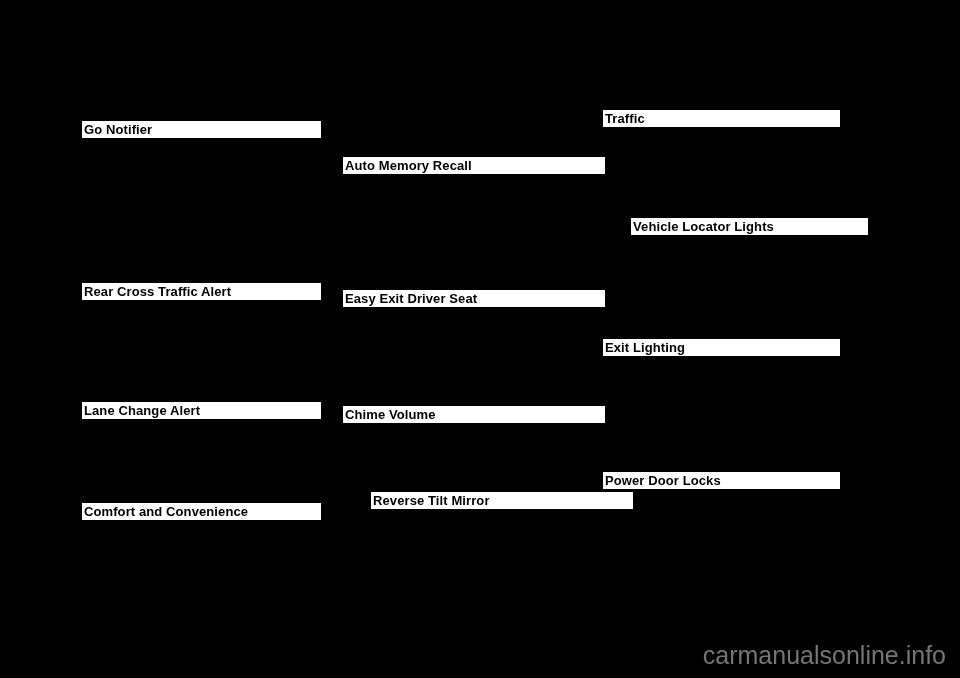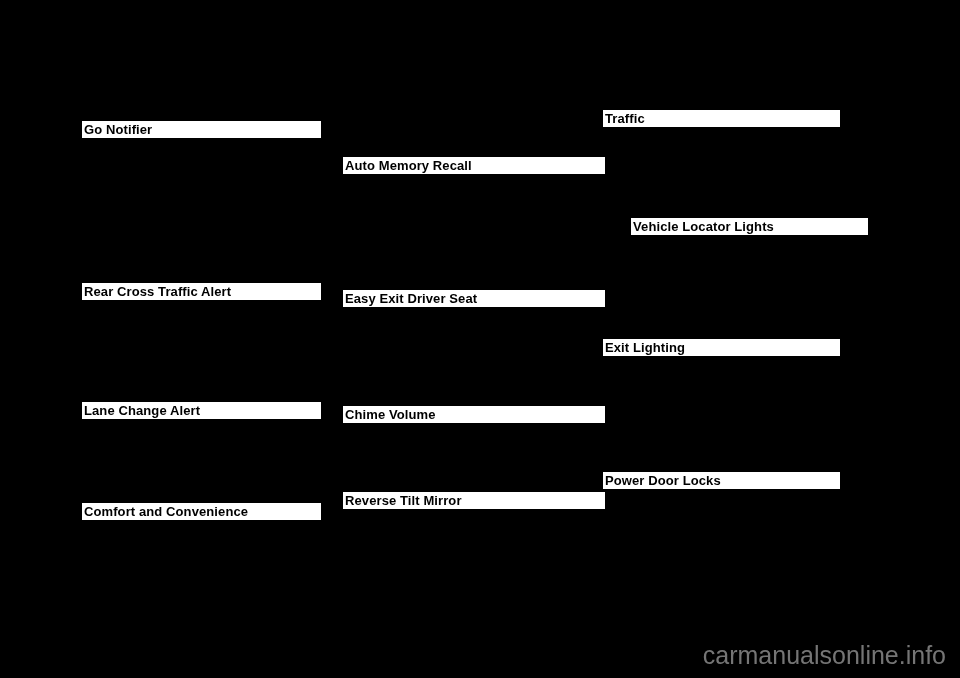--- a/index.html
+++ b/index.html
@@ -91,21 +91,21 @@
   </div>
 
   <div class="heading-bar col-mid" style="top:290px;">
     <span class="heading-text">Easy Exit Driver Seat</span>
   </div>
 
   <div class="heading-bar col-mid" style="top:406px;">
     <span class="heading-text">Chime Volume</span>
   </div>
 
-  <div class="heading-bar col-mid" style="top:492px;">
+  <div class="heading-bar col-mid" style="top:492px;margin-left:28px;">
     <span class="heading-text">Reverse Tilt Mirror</span>
   </div>
 
   <div class="heading-bar col-right" style="top:110px;">
     <span class="heading-text">Traffic</span>
   </div>
 
   <div class="heading-bar col-right" style="top:218px;margin-left:28px;">
     <span class="heading-text">Vehicle Locator Lights</span>
   </div>

